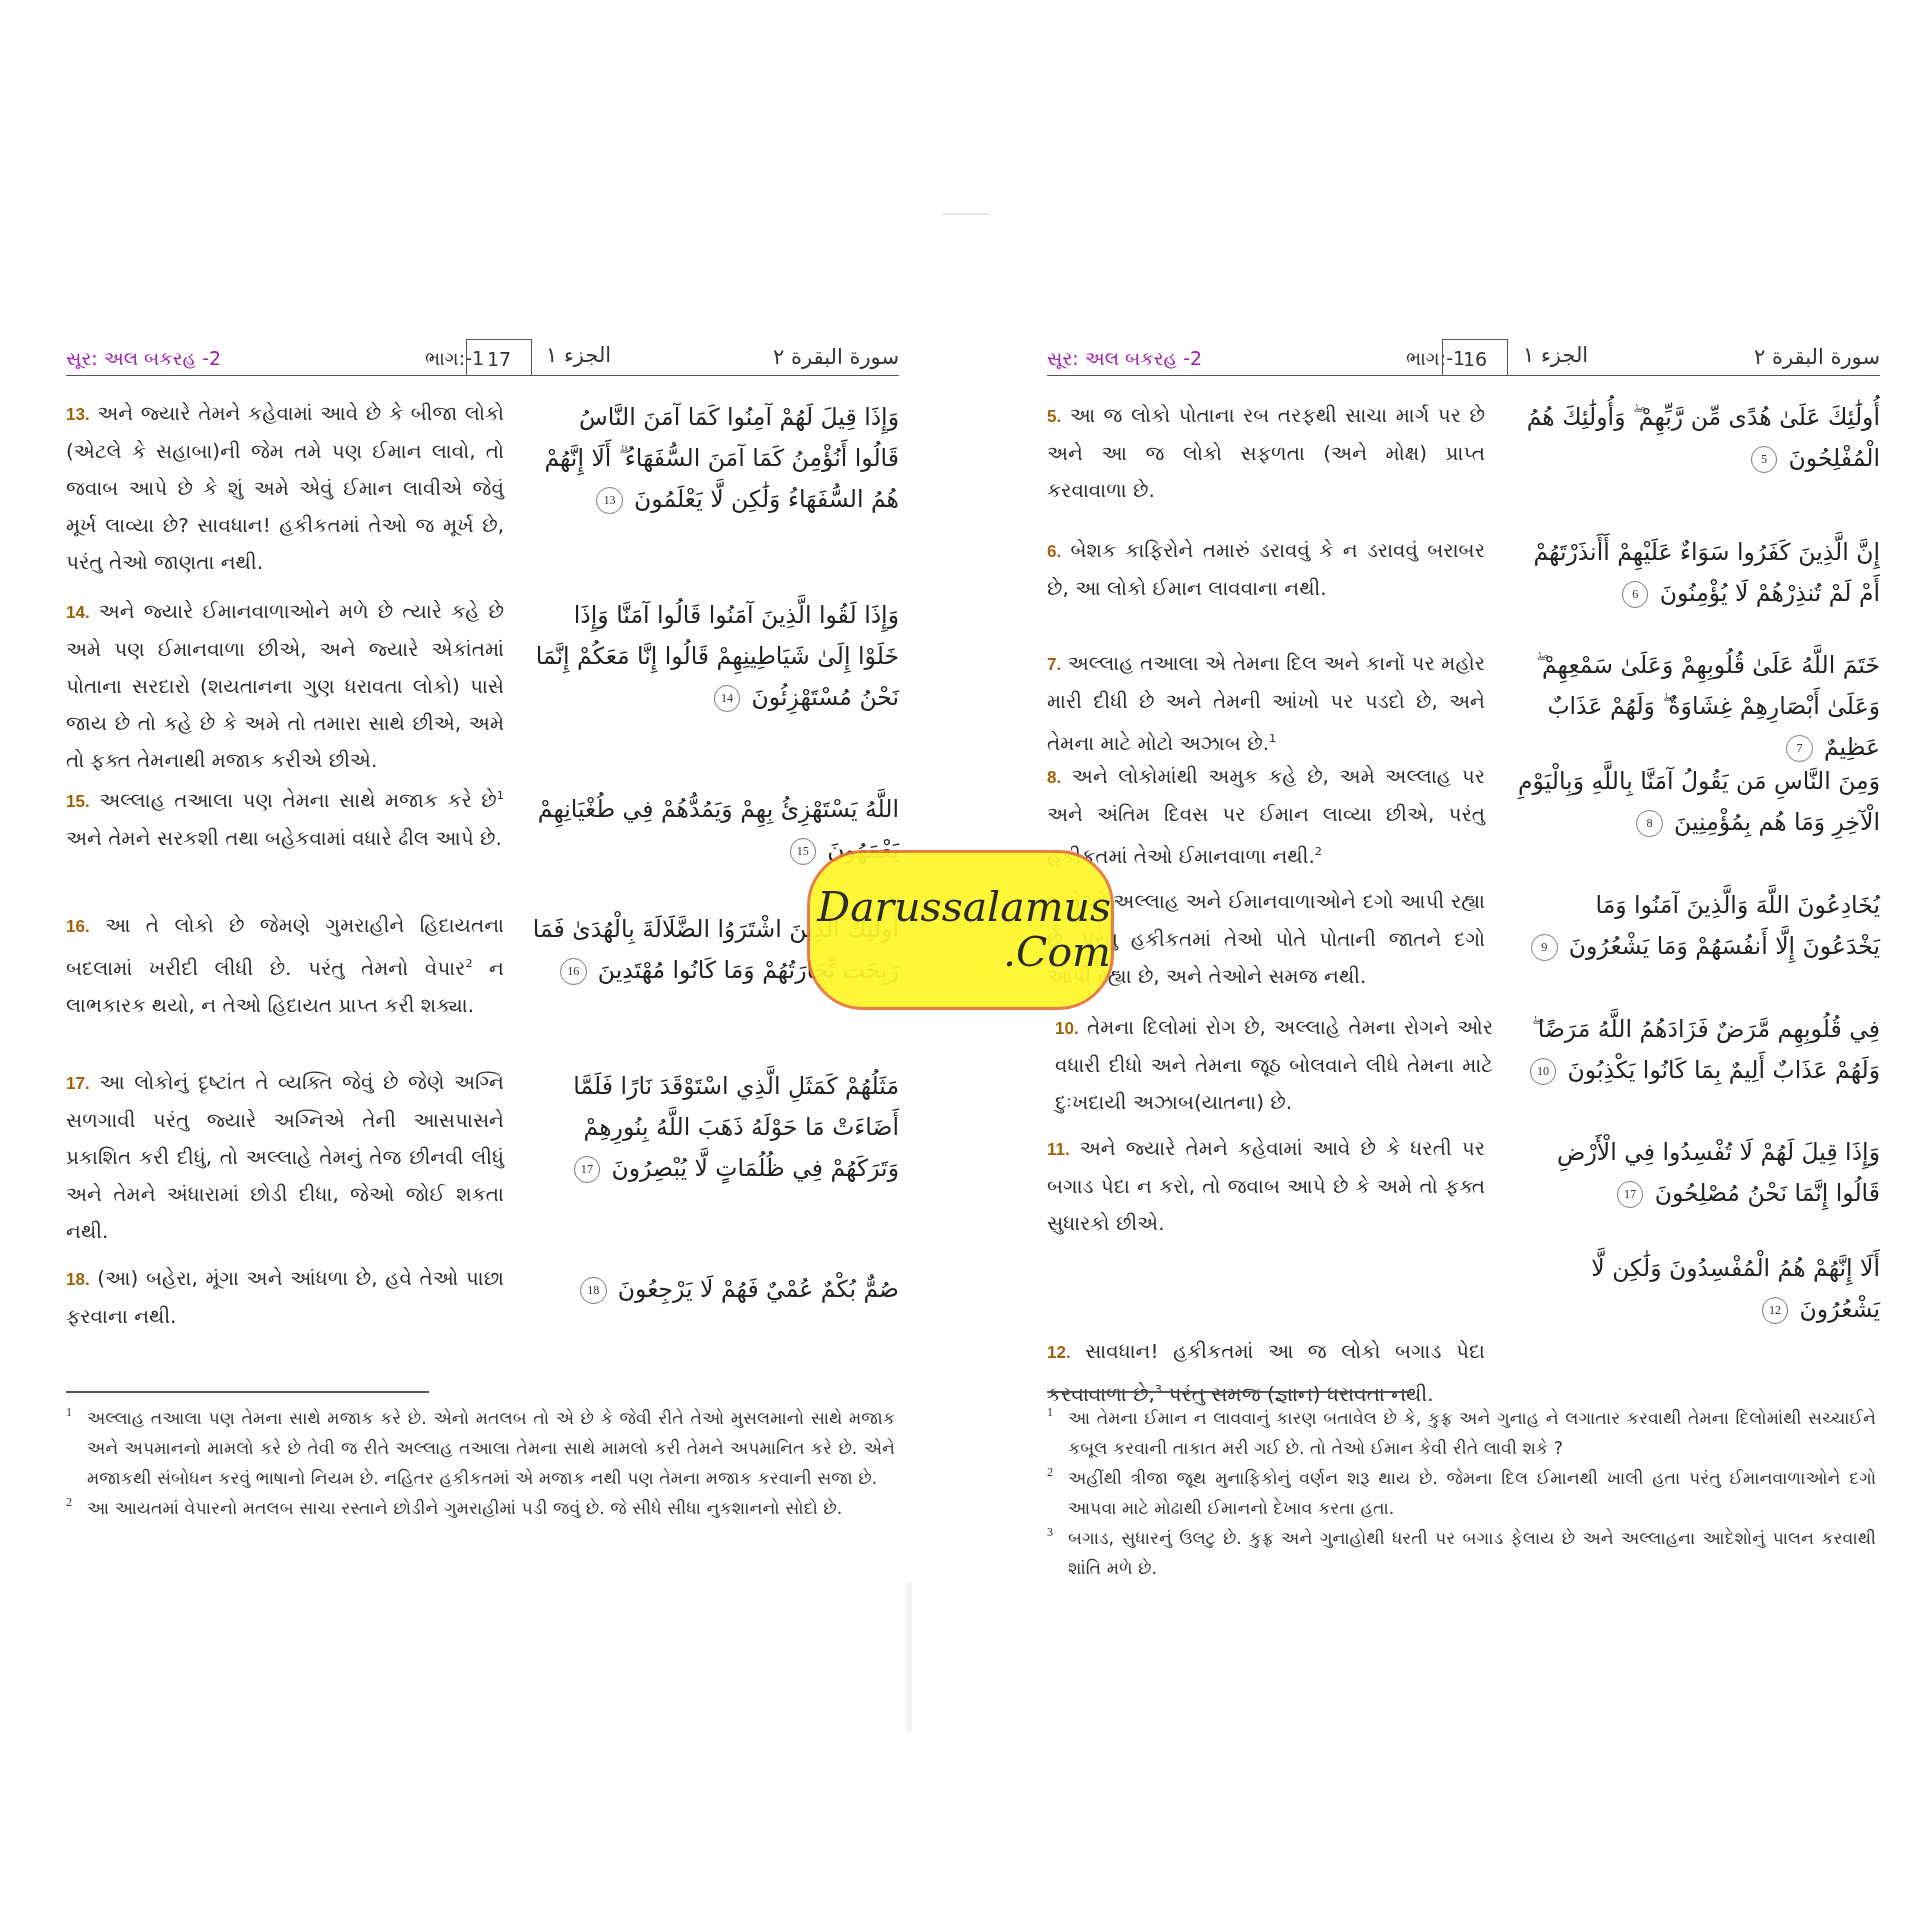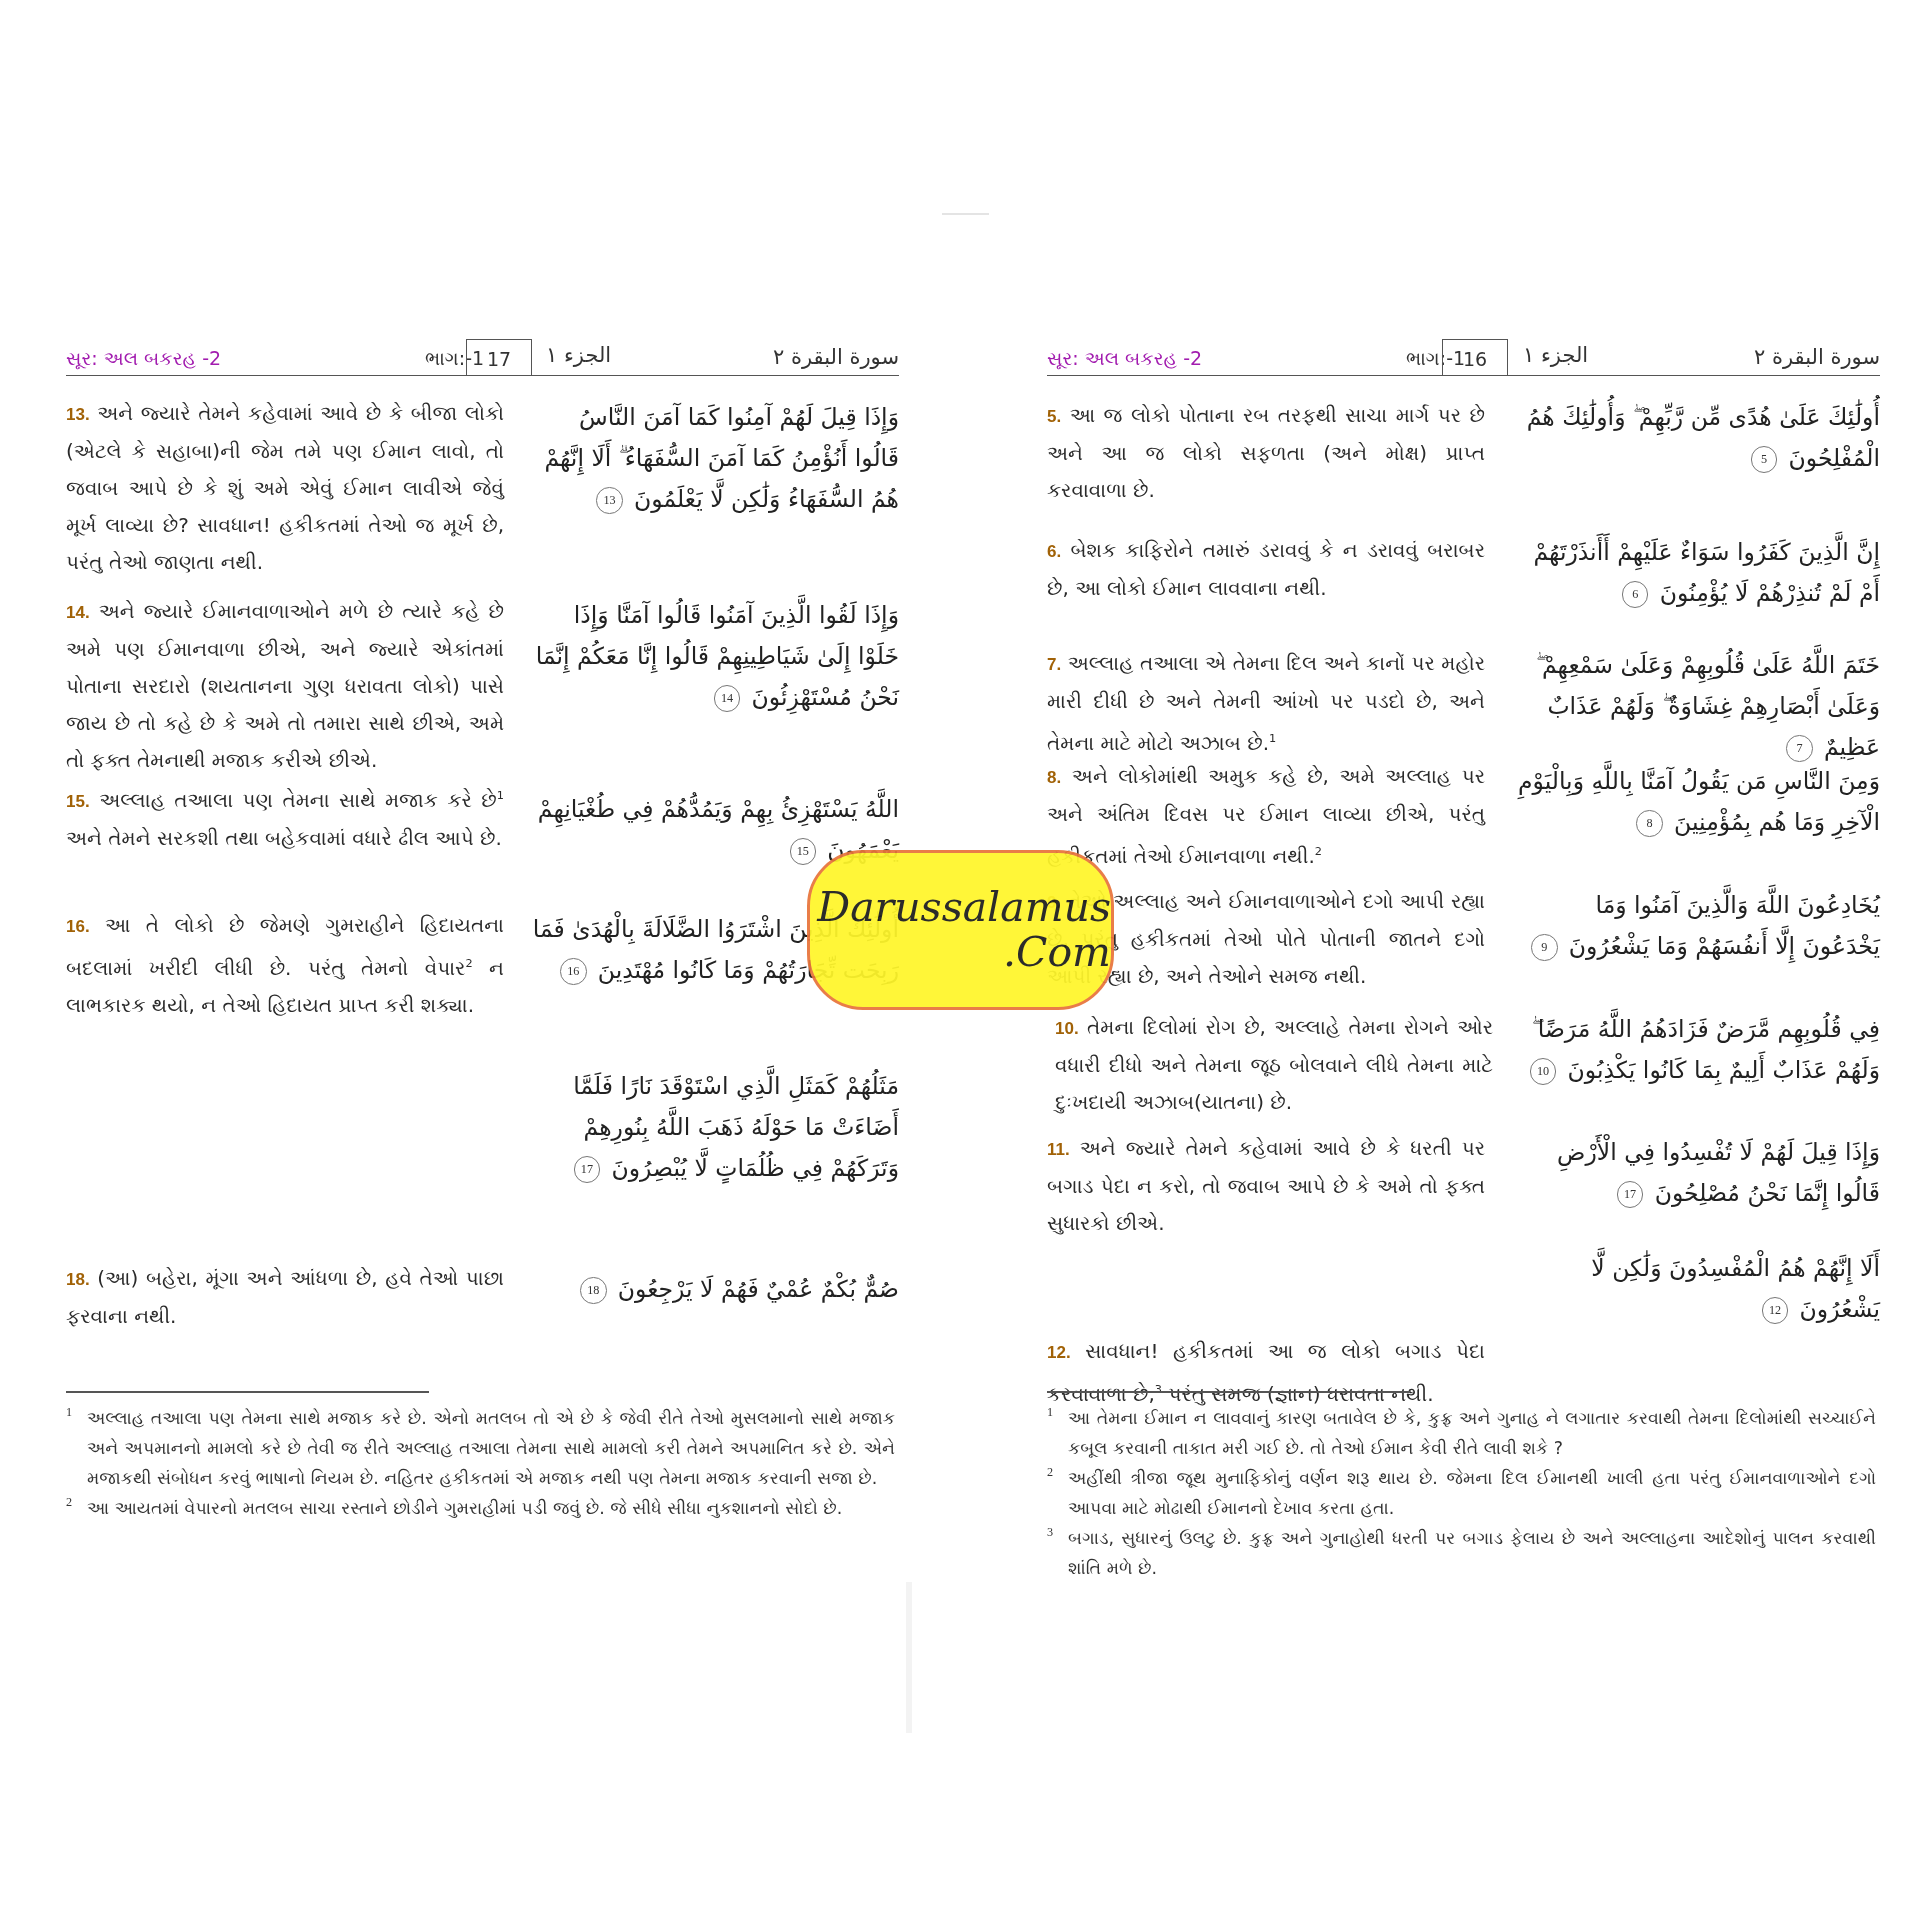--- a/index.html
+++ b/index.html
@@ -84,20 +84,24 @@
 
   <div class="verse" style="top:568px;">
     <span class="vnum">16.</span>
     <span>આ તે લોકો છે જેમણે ગુમરાહીને હિદાયતના બદલામાં ખરીદી લીધી છે. પરંતુ તેમનો વેપાર</span><sup>2</sup><span> ન લાભકારક થયો, ન તેઓ હિદાયત પ્રાપ્ત કરી શક્યા.</span>
   </div>
   <div class="arabic" style="top:570px;">
     <span>أُولَٰئِكَ الَّذِينَ اشْتَرَوُا الضَّلَالَةَ بِالْهُدَىٰ فَمَا رَبِحَت تِّجَارَتُهُمْ وَمَا كَانُوا مُهْتَدِينَ</span>
     <span class="ayah-mark">16</span>
   </div>
 
+  <div class="verse" style="top:725px;">
+    <span class="vnum">17.</span>
+    <span>આ લોકોનું દૃષ્ટાંત તે વ્યક્તિ જેવું છે જેણે અગ્નિ સળગાવી પરંતુ જ્યારે અગ્નિએ તેની આસપાસને પ્રકાશિત કરી દીધું, તો અલ્લાહે તેમનું તેજ છીનવી લીધું અને તેમને અંધારામાં છોડી દીધા, જેઓ જોઈ શકતા નથી.</span>
+  </div>
   <div class="arabic" style="top:727px;">
     <span>مَثَلُهُمْ كَمَثَلِ الَّذِي اسْتَوْقَدَ نَارًا فَلَمَّا أَضَاءَتْ مَا حَوْلَهُ ذَهَبَ اللَّهُ بِنُورِهِمْ وَتَرَكَهُمْ فِي ظُلُمَاتٍ لَّا يُبْصِرُونَ</span>
     <span class="ayah-mark">17</span>
   </div>
 
   <div class="verse" style="top:921px;">
     <span class="vnum">18.</span>
     <span>(આ) બહેરા, મૂંગા અને આંધળા છે, હવે તેઓ પાછા ફરવાના નથી.</span>
   </div>
   <div class="arabic" style="top:930px;">

